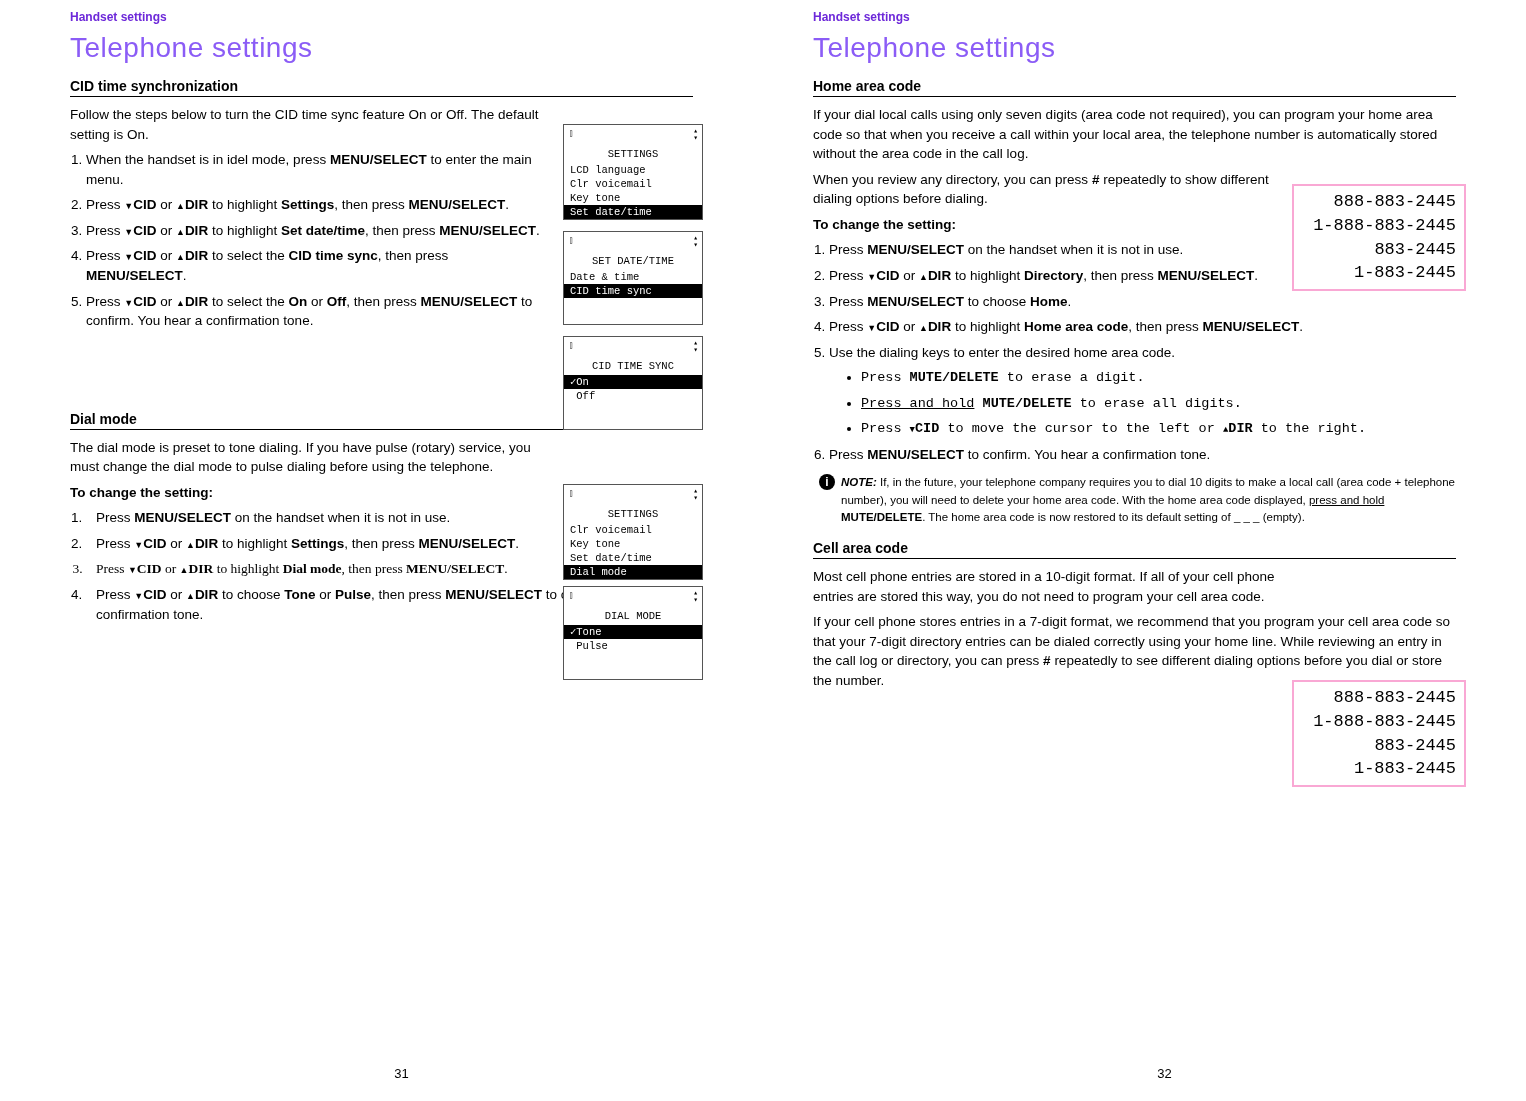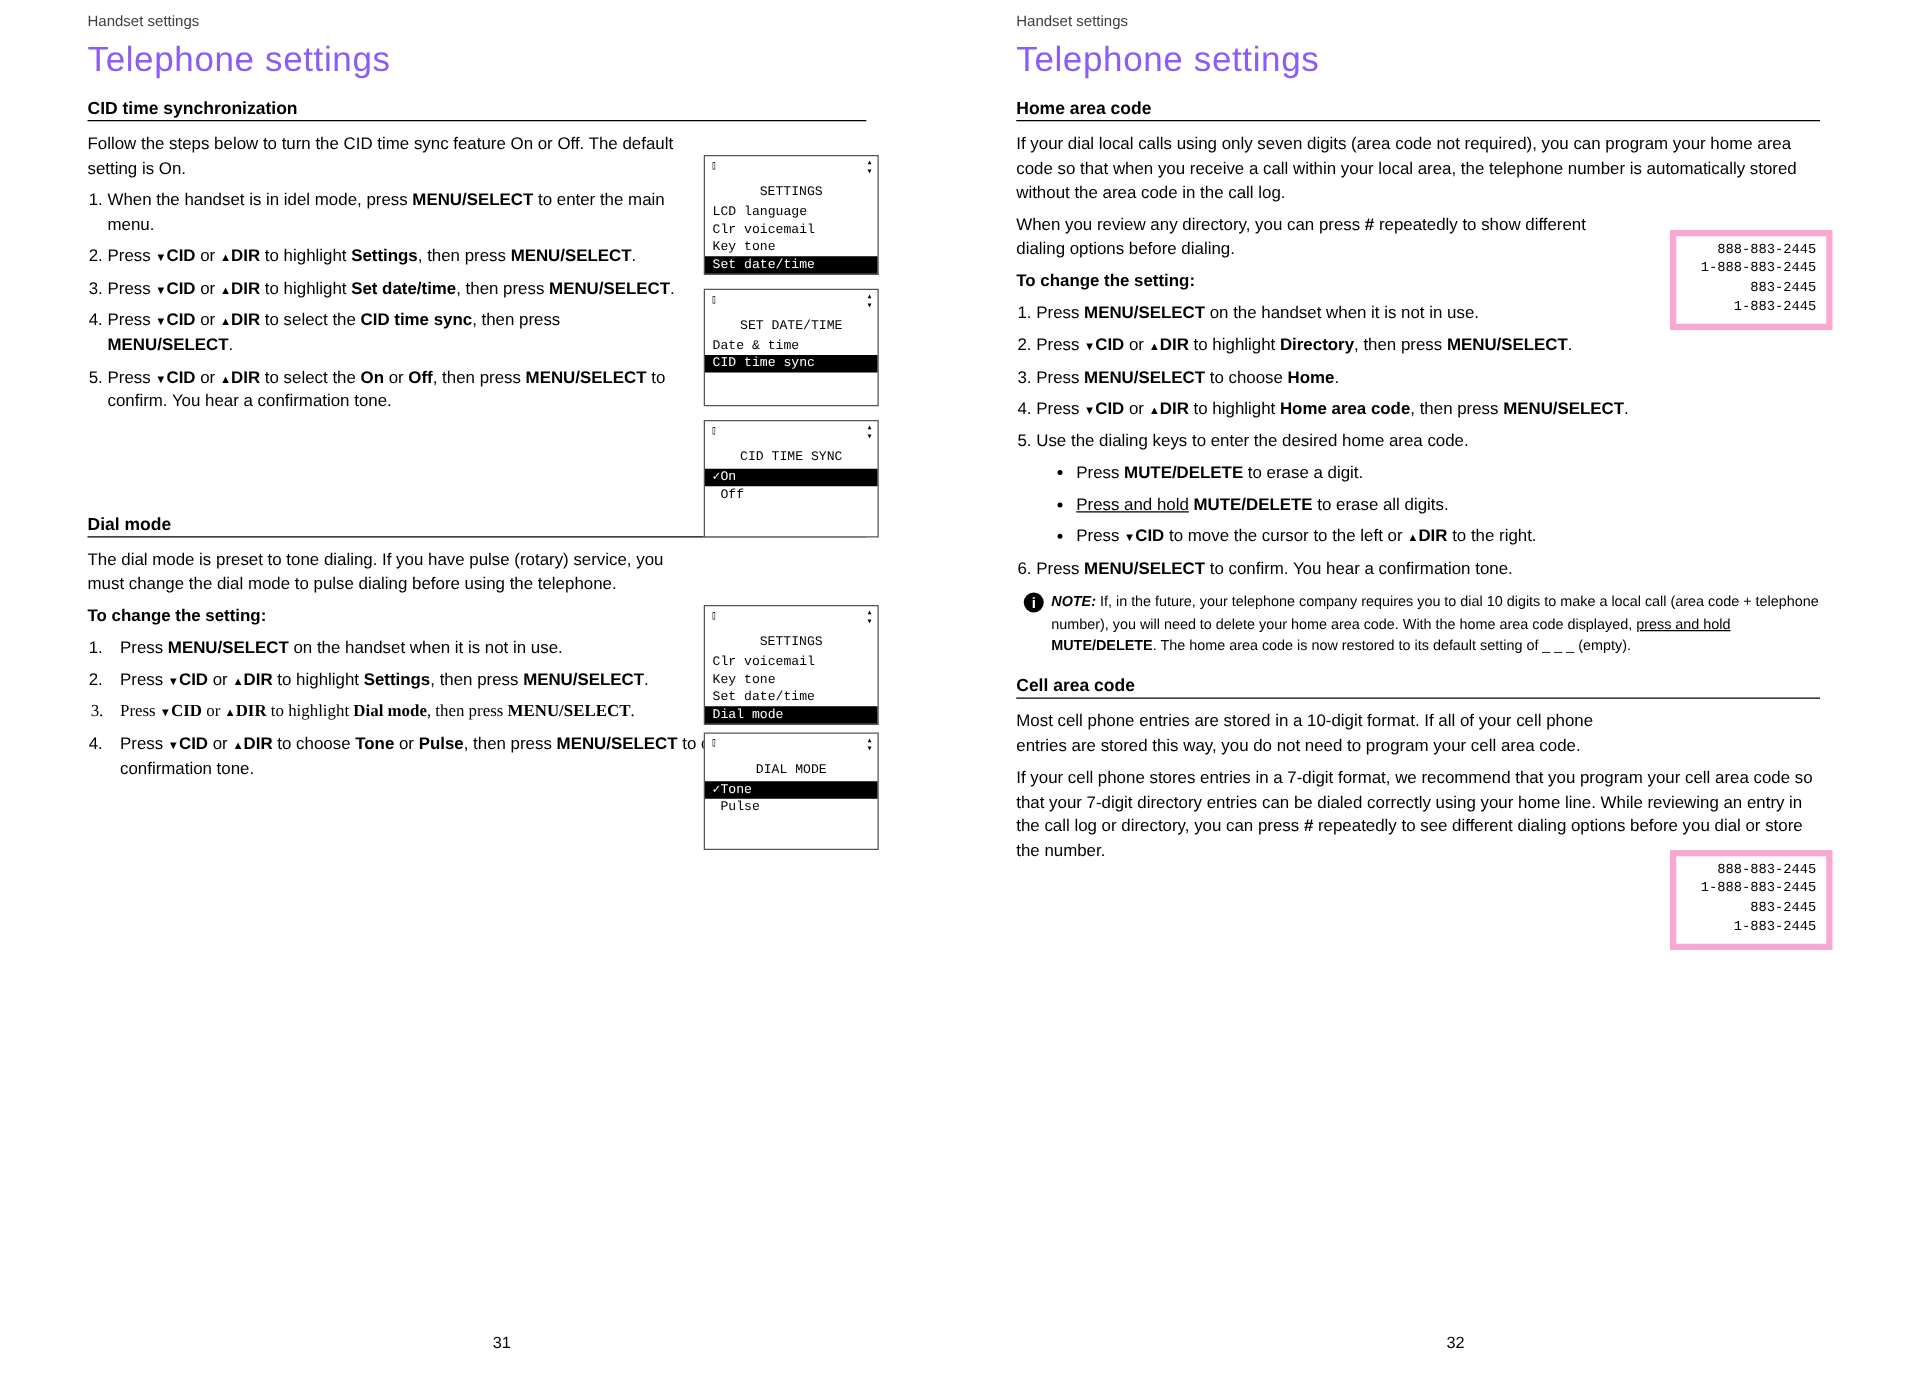--- a/index.html
+++ b/index.html
@@ -11,28 +11,28 @@
     color: #000;
     position: relative;
     display: flex;
   }
   .page {
     width: 50%;
     padding: 10px 70px 20px 70px;
     position: relative;
   }
   .page-right { padding-left: 50px; }
-  .bread { font-size: 12px; color: #404040; margin-bottom: 8px; }
+  .bread { font-size: 12px; color: #6d28d9; margin-bottom: 8px; font-weight: bold; }
   h1 { font-size: 28px; font-weight: 300; color: #8b5cf6; margin-bottom: 6px; letter-spacing: 0.5px; }
   h2 { font-size: 14px; font-weight: 700; border-bottom: 1px solid #000; padding-bottom: 2px; margin: 14px 0 8px 0; }
   p  { font-size: 13.5px; line-height: 1.45; margin: 6px 0; }
   ol { margin-left: 16px; }
   ol > li { font-size: 13.5px; line-height: 1.45; margin: 6px 0; padding-right: 150px; }
   ol.noright > li { padding-right: 0; }
-  ul.bullets { list-style: disc; margin-left: 48px; }
+  ul.bullets { list-style: disc; margin-left: 48px; font-family: Liberation Mono, monospace; }
   ul.bullets > li { font-size: 13.5px; line-height: 1.45; margin: 6px 0; }
   .sc { font-variant: small-caps; }
   .b { font-weight: 700; }
   .u { text-decoration: underline; text-align: right; }
   .i { font-style: italic; }
   .page-num { position: absolute; bottom: 20px; left: 50%; transform: translateX(-50%); font-size: 13px; margin-left: 20px; }
 
   
   .lcd {
     width: 140px;
@@ -48,24 +48,24 @@
   .lcd .top { display:flex; justify-content:space-between; padding:2px 4px 0 4px; font-size:10px; }
   .lcd .title { text-align:center; padding:2px 0; }
   .lcd .row { padding:0 6px; white-space: pre; }
   .lcd .sel { background:#000; color:#fff; padding:0 6px; }
   .lcd .space { height: 26px; }
   .arrows::after { content:"▴\A▾"; white-space:pre; font-size:8px; line-height:7px; display:inline-block; }
   .batt::before { content:"▯"; display:inline-block; transform:scaleX(0.7); }
 
   
   .dialbox {
-    width: 130px;
-    border: 5px solid #f9a8d4;
+    width: 174px;
+    border: 2px solid #f9a8d4;
     font-family: "Lucida Console","Courier New",monospace;
-    font-size: 11px;
+    font-size: 17px;
     line-height: 1.4;
     text-align: right;
     padding: 4px 8px;
     position: absolute;
     right: 60px;
     background:#fff;
   }
 
   .note { font-size: 11.5px; line-height: 1.5; margin: 10px 0 10px 28px; position: relative; }
   .note-icon { position:absolute; left:-22px; top:0; width:16px; height:16px; border-radius:50%; background:#000; color:#fff; font-size:12px; font-weight:700; text-align:center; line-height:16px; font-style: normal; }

